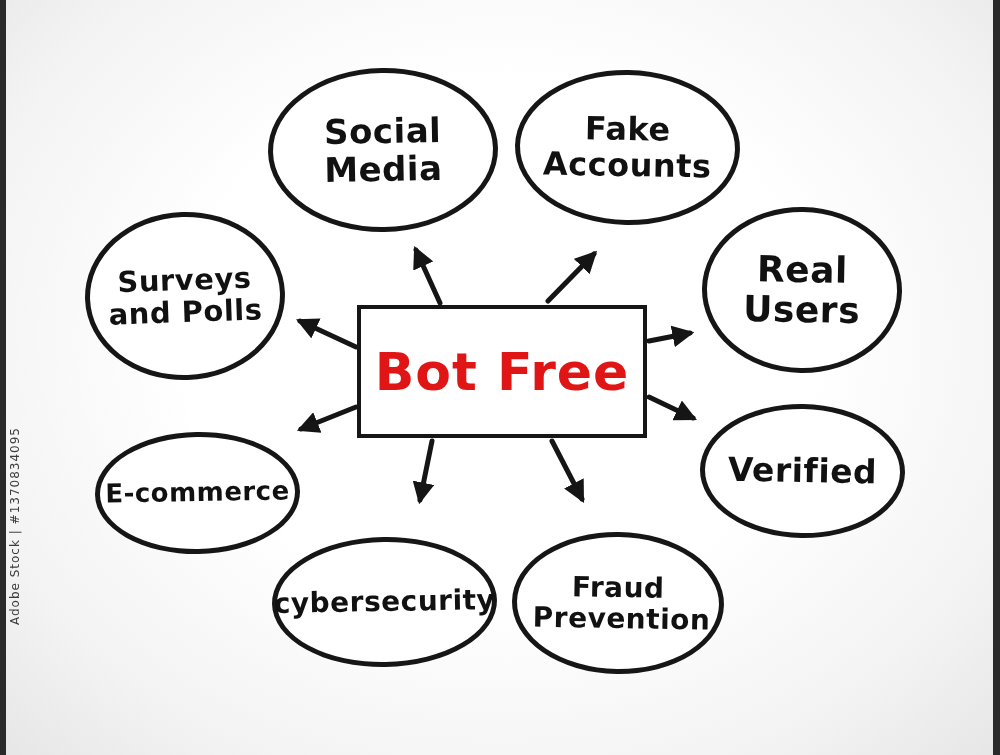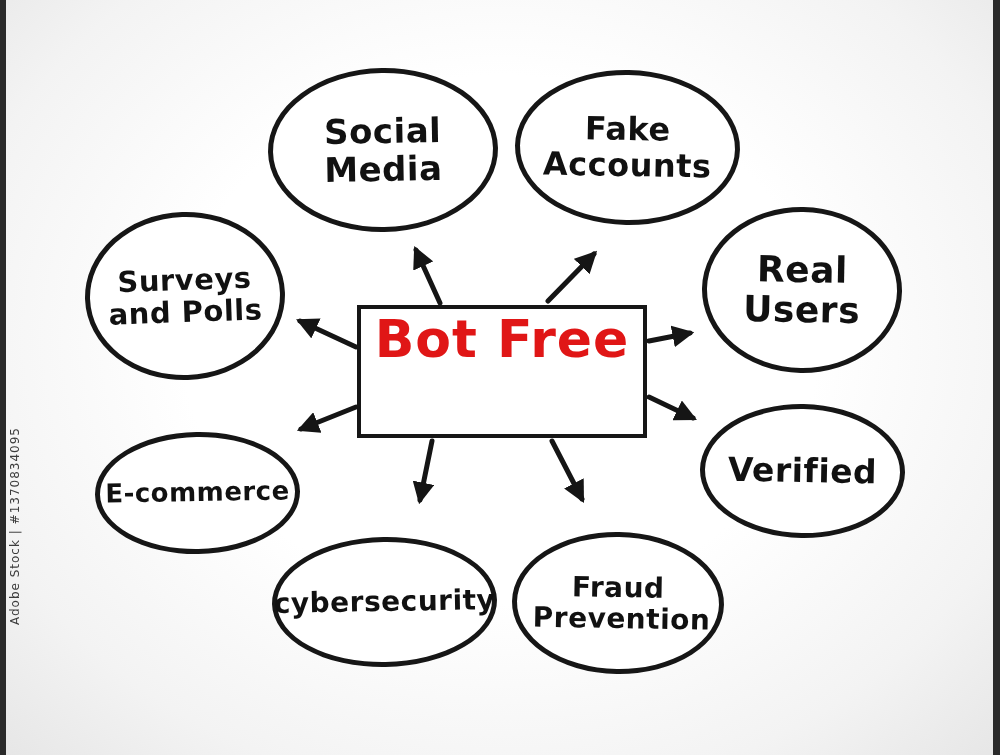--- a/index.html
+++ b/index.html
@@ -55,20 +55,21 @@
     font-weight: bold;
   }
   .node .label { display: block; line-height: 1.12; letter-spacing: 0.5px; }
   .center-box {
     position: absolute;
     left: 357px; top: 305px;
     width: 290px; height: 133px;
     border: 4px solid #161616;
     background: #ffffff;
     display: flex;
+    align-items: center;
     justify-content: center;
     box-sizing: border-box;
   }
   .center-box .label {
     color: #e01616;
     font-size: 52px;
     font-weight: bold;
     letter-spacing: 1px;
   }
   

